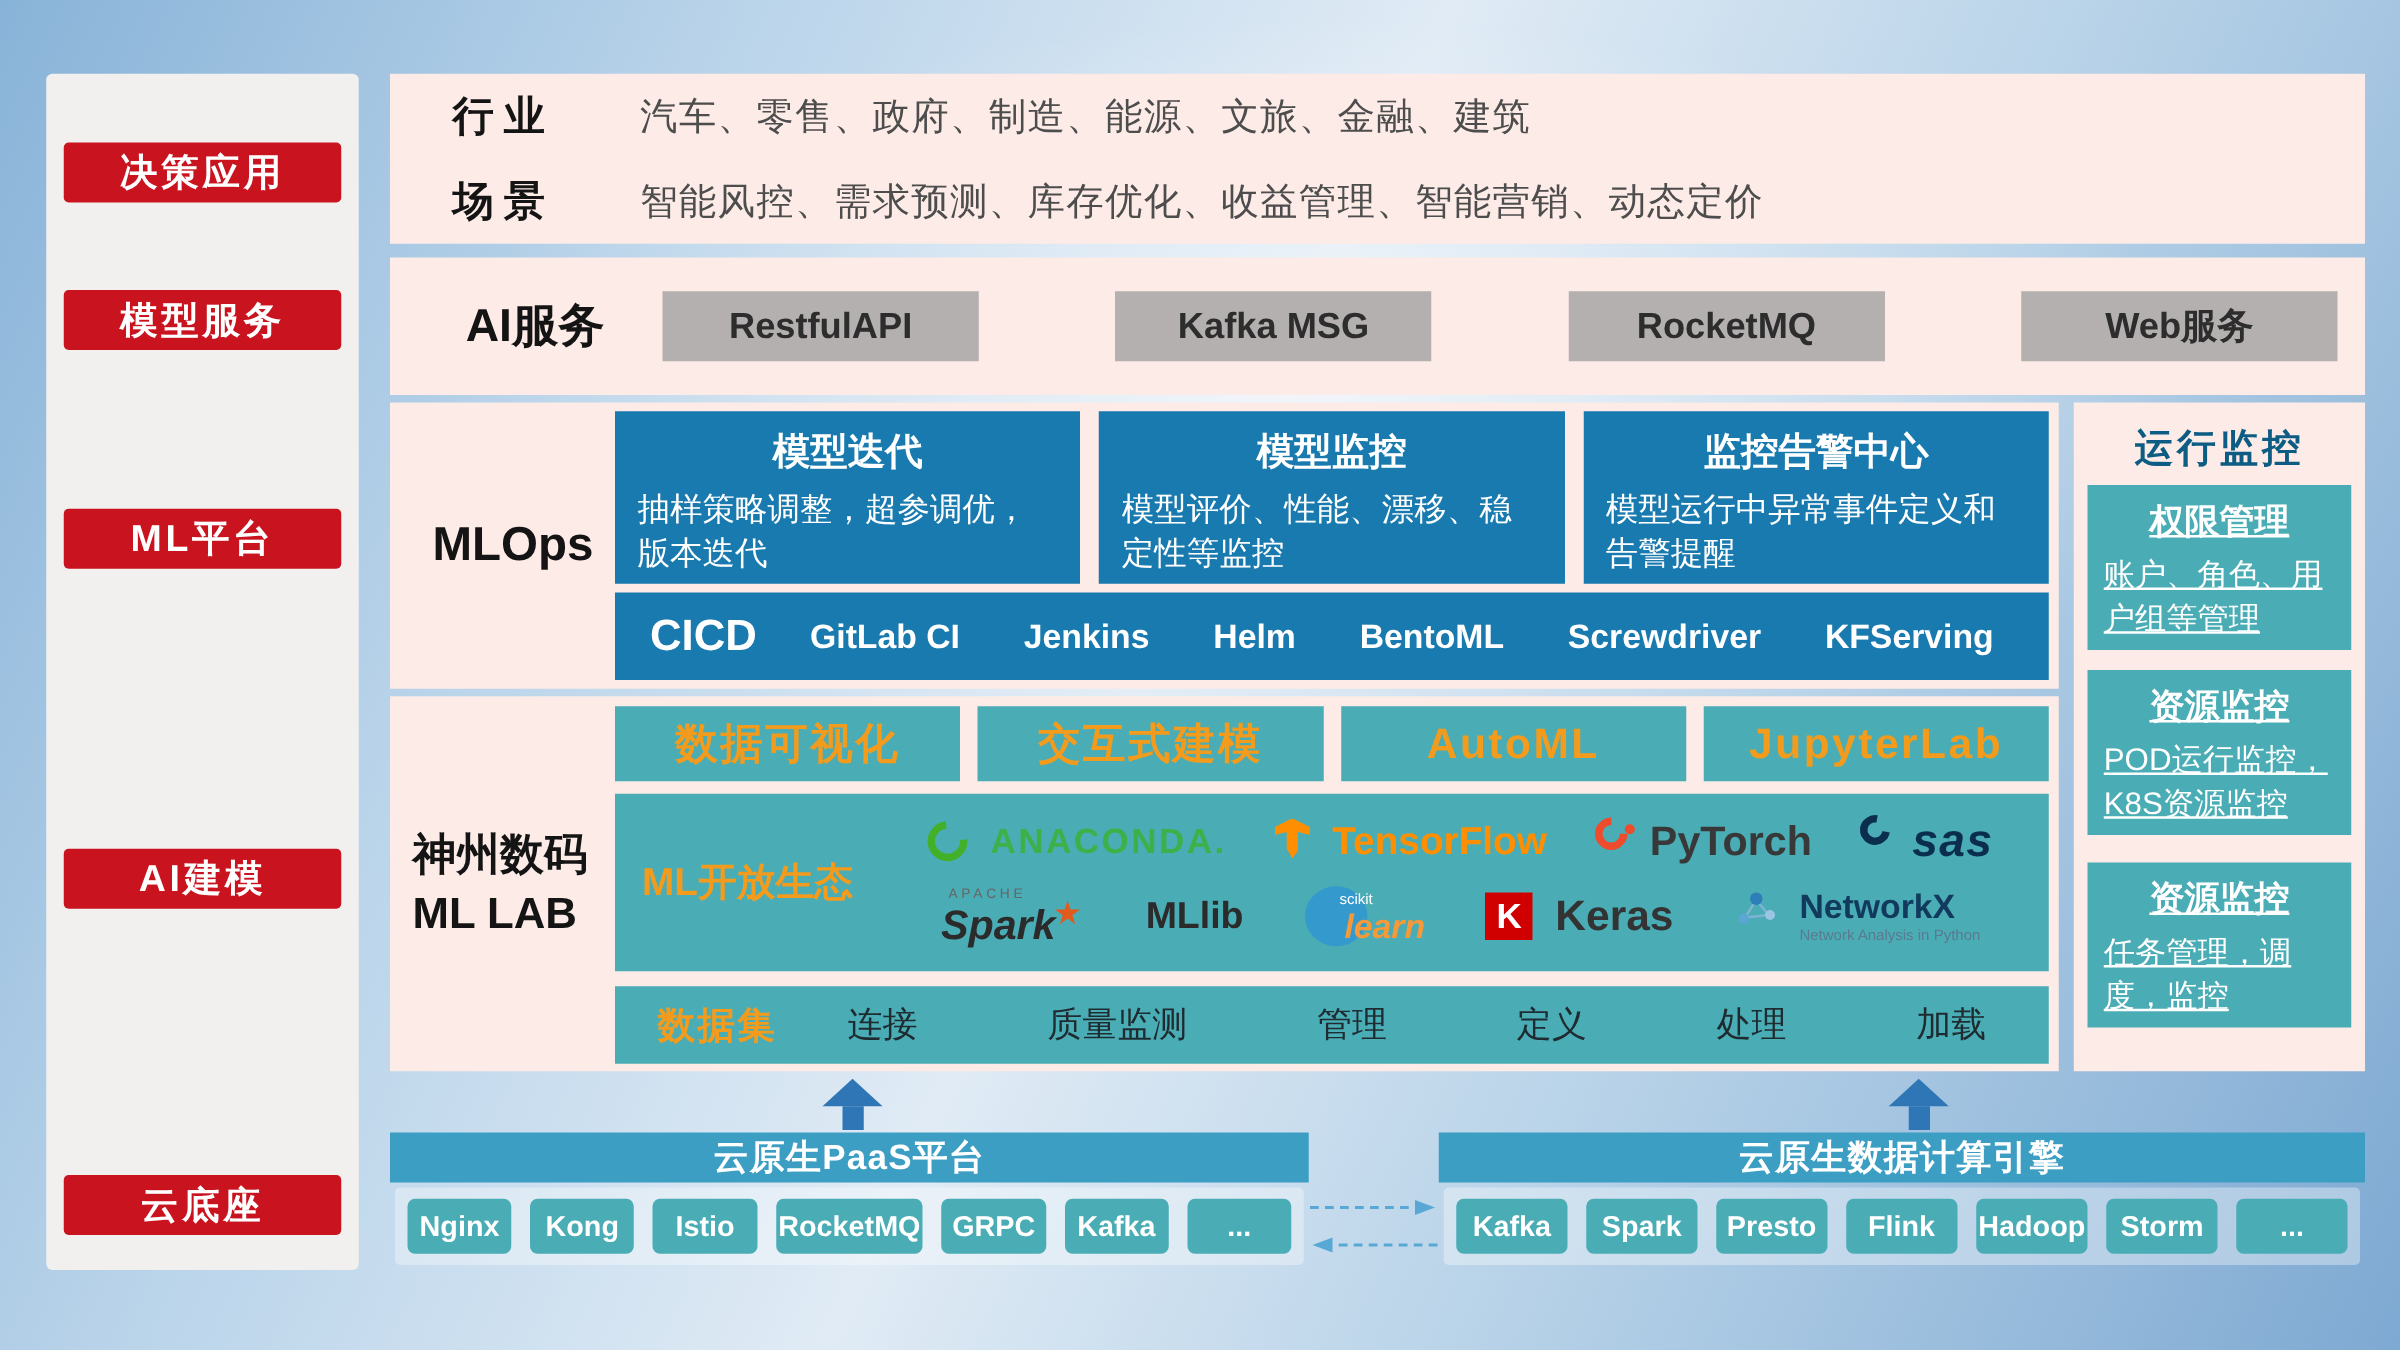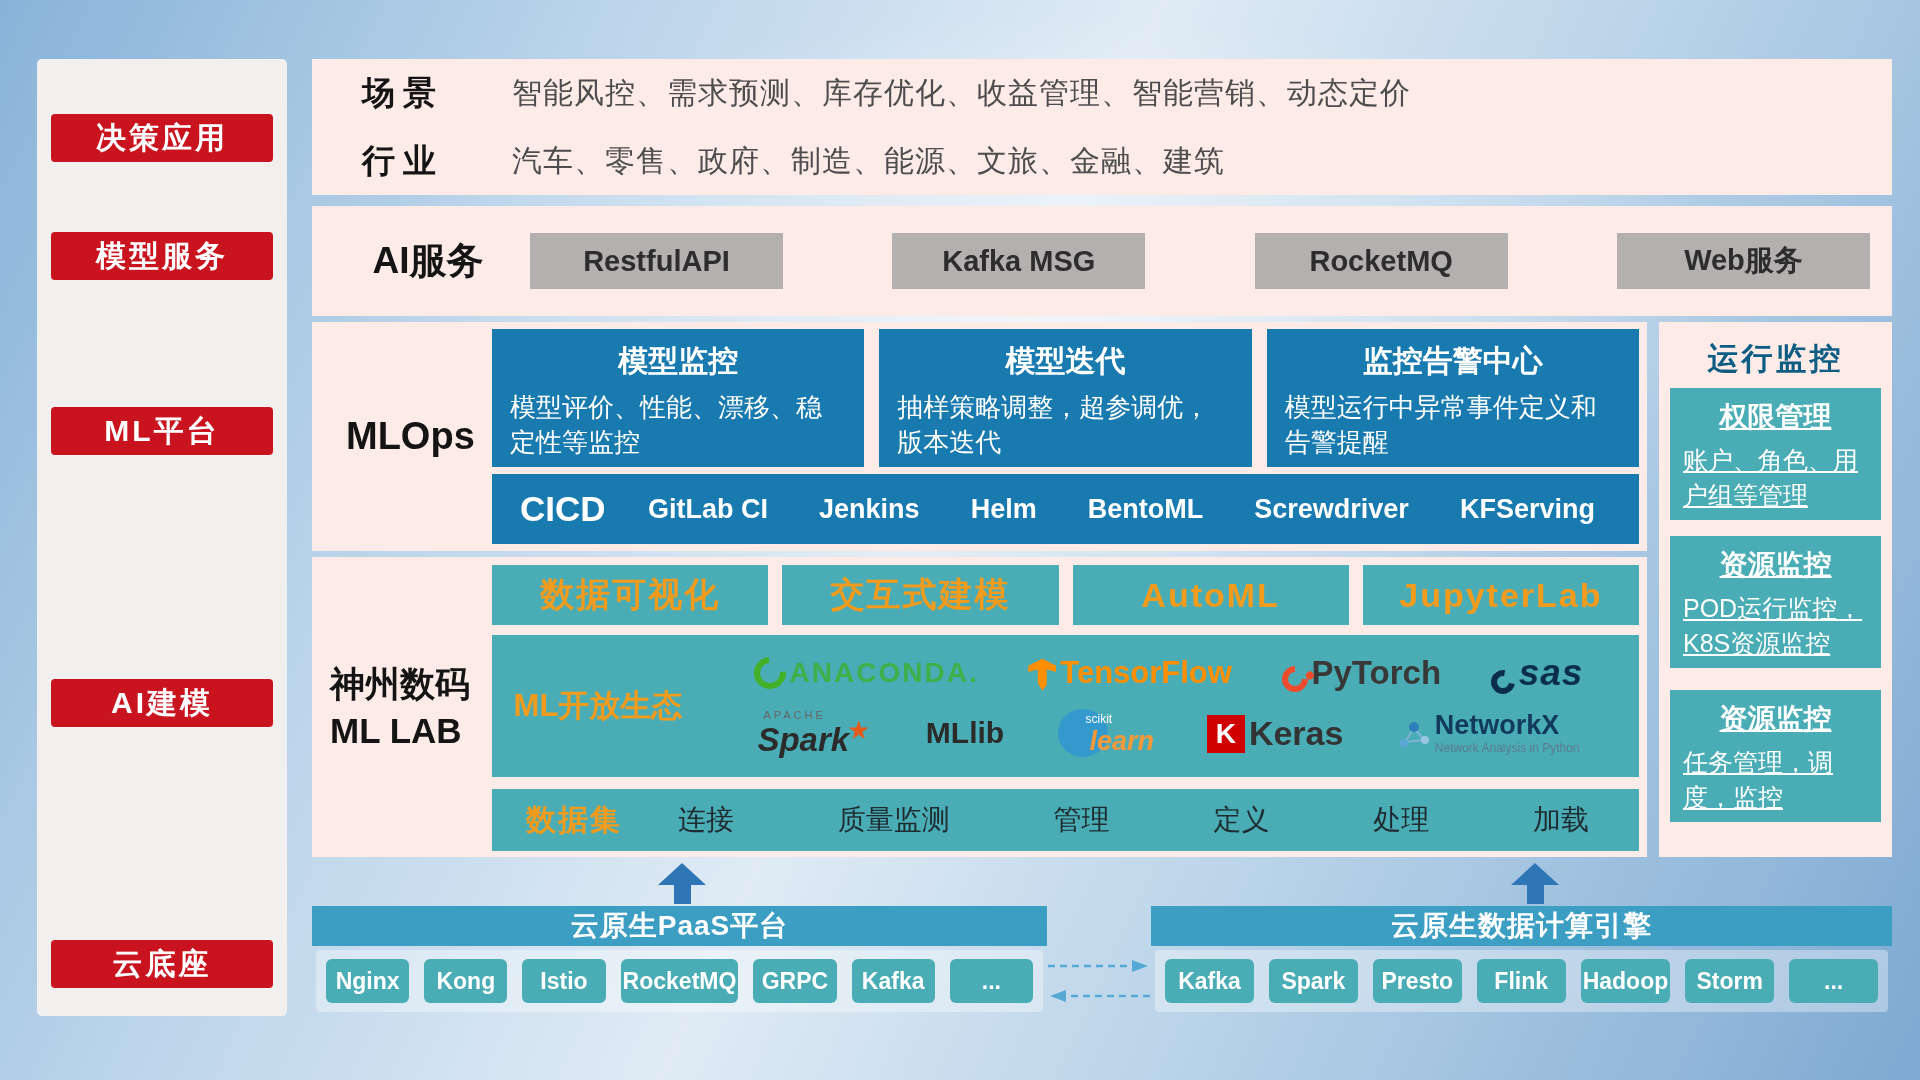--- a/index.html
+++ b/index.html
@@ -92,21 +92,21 @@
   .chip-strip { position:absolute; top:950px; height:62px; display:flex; gap:15px; padding:9px 10px;
                 background:rgba(255,255,255,0.35); border-radius:4px; }
   .strip-paas   { left:316px;  width:727px; }
   .strip-engine { left:1155px; width:733px; }
   .chip { flex:1; background:#4aadb5; border-radius:6px; color:#fff; font-weight:bold; font-size:23px;
           display:flex; align-items:center; justify-content:center; text-align:center; line-height:1.05; padding:2px; }
 
   .dashed-arrows { position:absolute; left:1046px; top:952px; }
 
   
-  .lg { display:flex; align-items:flex-end; gap:4px; }
+  .lg { display:flex; align-items:flex-start; gap:18px; }
   .ana-icon { width:32px; height:32px; border:6px solid #43b02a; border-radius:50%;
               border-top-color:transparent; transform:rotate(40deg); }
   .ana-text { color:#3eb049; font-size:28px; font-weight:bold; letter-spacing:2px; }
 
   .tf-icon { width:28px; height:32px; background:#ff8f00;
              clip-path:polygon(50% 0, 100% 22%, 100% 42%, 66% 34%, 66% 82%, 50% 100%, 34% 76%, 34% 34%, 0 42%, 0 22%); }
   .tf-text { color:#ff8f00; font-size:31px; font-weight:bold; }
 
   .pt-icon { position:relative; width:26px; height:26px; border:6px solid #ee4c2c; border-radius:50%;
              border-top-color:transparent; transform:rotate(45deg); }
@@ -146,51 +146,51 @@
   <aside class="sidebar">
     <div class="red-btn" style="top:55px">决策应用</div>
     <div class="red-btn" style="top:173px">模型服务</div>
     <div class="red-btn" style="top:348px">ML平台</div>
     <div class="red-btn" style="top:620px">AI建模</div>
     <div class="red-btn" style="top:881px">云底座</div>
   </aside>
 
   <section class="panel p-industry">
     <div class="ind-row">
+      <span class="ind-label">行业</span>
+      <span class="ind-value">汽车、零售、政府、制造、能源、文旅、金融、建筑</span>
+    </div>
+    <div class="ind-row">
       <span class="ind-label">场景</span>
       <span class="ind-value">智能风控、需求预测、库存优化、收益管理、智能营销、动态定价</span>
-    </div>
-    <div class="ind-row">
-      <span class="ind-label">行业</span>
-      <span class="ind-value">汽车、零售、政府、制造、能源、文旅、金融、建筑</span>
     </div>
   </section>
 
   <section class="panel p-ai">
     <div class="ai-row">
       <span class="ai-label">AI服务</span>
       <div class="ai-buttons">
         <div class="gray-btn">RestfulAPI</div>
         <div class="gray-btn">Kafka MSG</div>
         <div class="gray-btn">RocketMQ</div>
         <div class="gray-btn">Web服务</div>
       </div>
     </div>
   </section>
 
   <section class="panel p-mlops">
     <div class="mlops-label">MLOps</div>
     <div class="mlops-cards">
       <div class="blue-card">
+        <div class="t">模型迭代</div>
+        <div class="d">抽样策略调整，超参调优，版本迭代</div>
+      </div>
+      <div class="blue-card">
         <div class="t">模型监控</div>
         <div class="d">模型评价、性能、漂移、稳定性等监控</div>
-      </div>
-      <div class="blue-card">
-        <div class="t">模型迭代</div>
-        <div class="d">抽样策略调整，超参调优，版本迭代</div>
       </div>
       <div class="blue-card">
         <div class="t">监控告警中心</div>
         <div class="d">模型运行中异常事件定义和告警提醒</div>
       </div>
     </div>
     <div class="cicd-bar">
       <span class="cicd-label">CICD</span>
       <div class="cicd-items">
         <span>GitLab CI</span>

